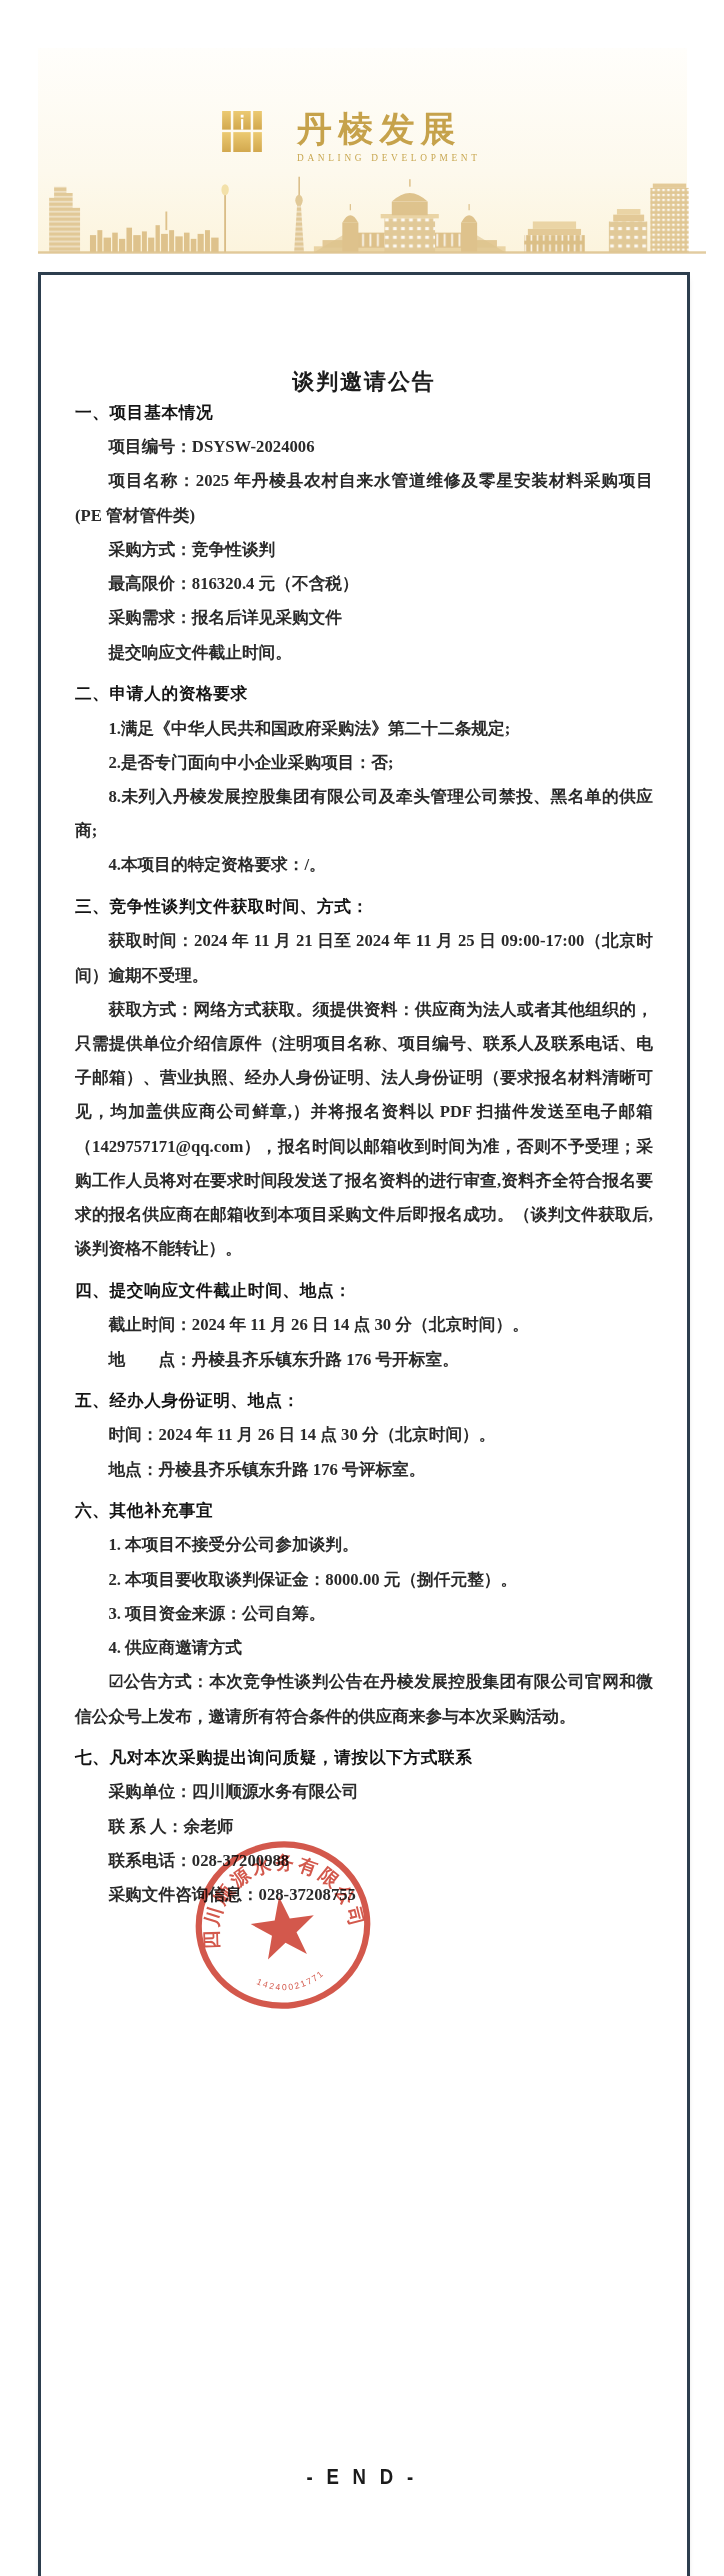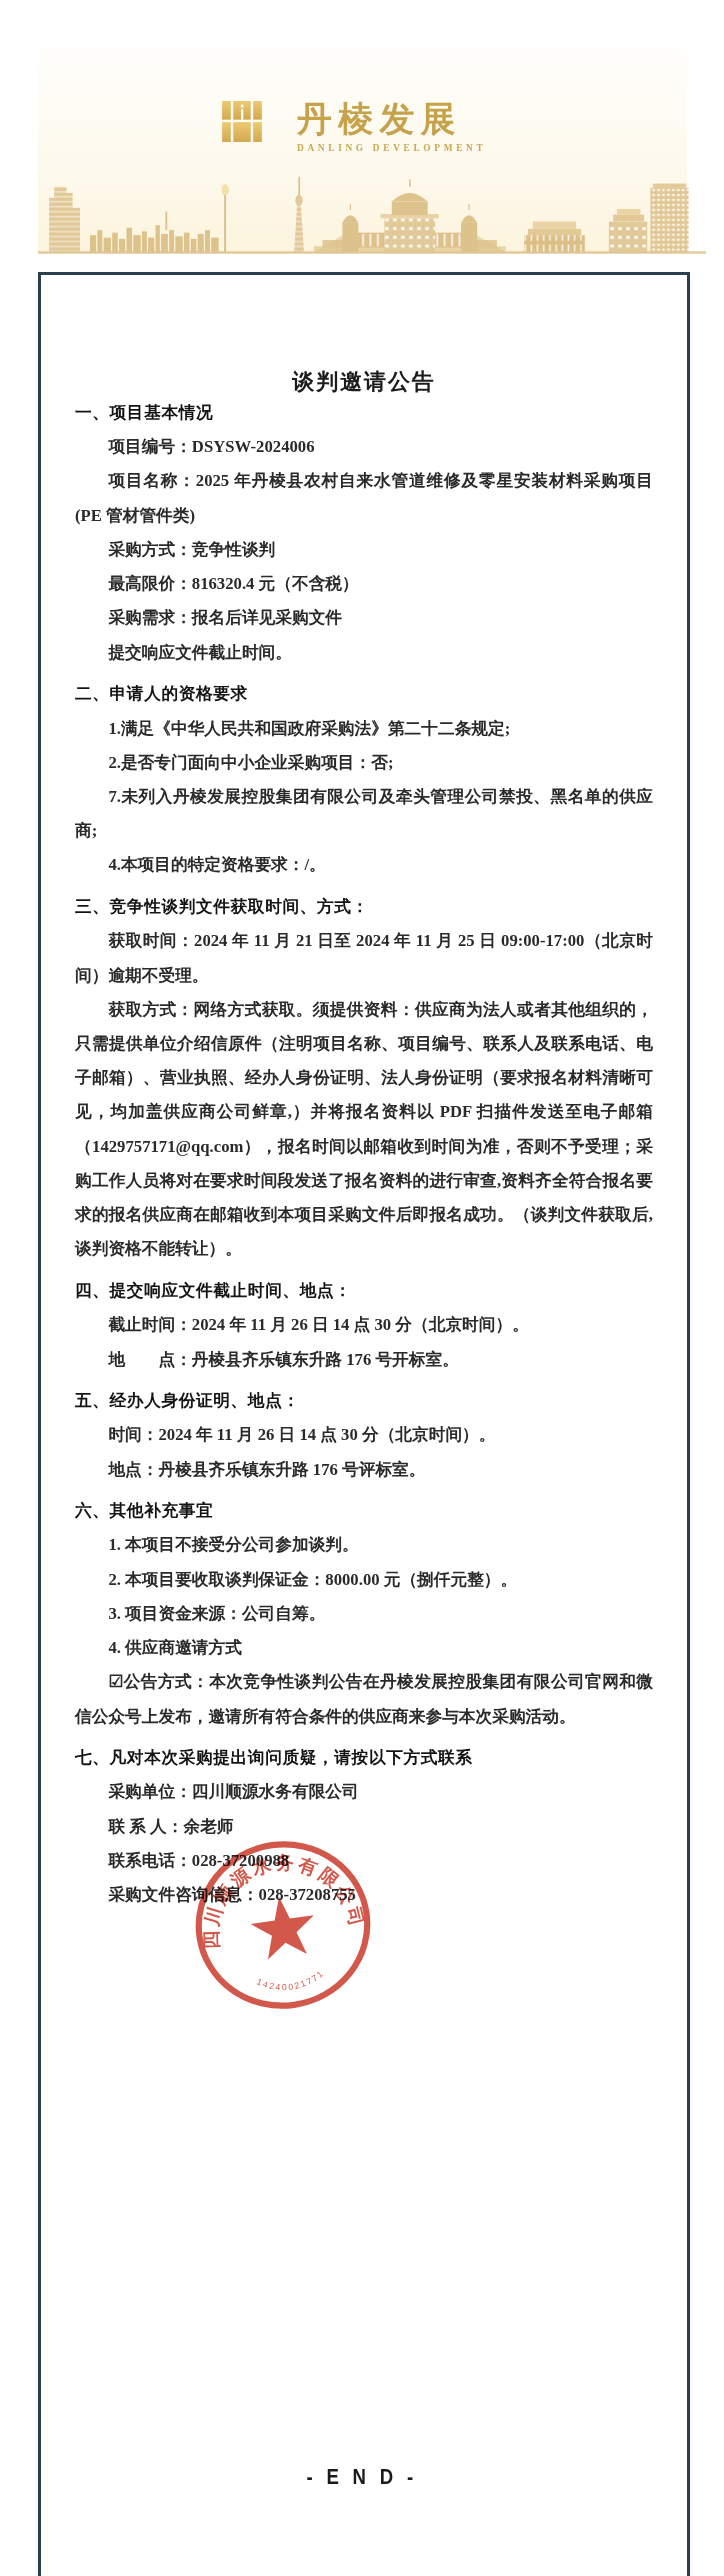--- a/index.html
+++ b/index.html
@@ -2,26 +2,26 @@
 <html style="font-size:10px"><head>
 <meta charset="utf-8">
 <style>
   html,body{margin:0;padding:0;background:#ffffff;}
   .page{position:relative;width:724px;height:2576px;background:#ffffff;overflow:hidden;
         font-family:"Liberation Serif","DejaVu Serif",serif;color:#262626;}
 
   
   .header-band{position:absolute;left:38px;top:48px;width:649px;height:205px;
                background:linear-gradient(180deg,#fffefb 0%,#fdf9ed 60%,#fcf4dd 100%);}
-  .logo{position:absolute;left:222px;top:101px;display:flex;align-items:flex-start;}
+  .logo{position:absolute;left:222px;top:111px;display:flex;align-items:flex-start;}
   .logo-icon{width:40px;height:41px;}
   .logo-textblock{margin-left:35px;}
   .logo-cn{font-size:35px;line-height:38px;font-weight:700;color:#c6a24b;letter-spacing:6.2px;}
   .logo-en{margin-top:3.7px;font-size:9.3px;letter-spacing:3.7px;color:#c8a751;
-           font-family:"Liberation Serif","DejaVu Serif",serif;font-weight:bold;}
+           font-family:"Liberation Serif","DejaVu Serif",serif;}
   .skyline{position:absolute;left:38px;top:173px;width:668px;height:82px;}
 
   
   .doc-box{position:absolute;left:38px;top:272px;width:652px;height:2340px;
            box-sizing:border-box;border:3.1px solid #2d3e4e;background:#ffffff;
            padding:0 34px;box-shadow:0 3.7px 5.6px -3.1px rgba(60,60,60,.4);}
   .doc-title{margin:93px 0 0 0;text-align:center;font-size:22px;line-height:28px;
              font-weight:700;letter-spacing:1.9px;color:#1c1c1c;}
   .doc-body{font-size:16.7px;line-height:2.05;color:#2a2a2a;}
   .doc-body p{margin:0;}
@@ -166,21 +166,21 @@
         <p class="heading">一、项目基本情况</p>
         <p class="item">项目编号：DSYSW-2024006</p>
         <p class="item">项目名称：2025 年丹棱县农村自来水管道维修及零星安装材料采购项目(PE 管材管件类)</p>
         <p class="item">采购方式：竞争性谈判</p>
         <p class="item">最高限价：816320.4 元（不含税）</p>
         <p class="item">采购需求：报名后详见采购文件</p>
         <p class="item">提交响应文件截止时间。</p>
         <p class="heading">二、申请人的资格要求</p>
         <p class="item">1.满足《中华人民共和国政府采购法》第二十二条规定;</p>
         <p class="item">2.是否专门面向中小企业采购项目：否;</p>
-        <p class="item">7.未列入丹棱发展控股集团有限公司及牵头管理公司禁投、黑名单的供应商;</p>
+        <p class="item">8.未列入丹棱发展控股集团有限公司及牵头管理公司禁投、黑名单的供应商;</p>
         <p class="item">4.本项目的特定资格要求：/。</p>
         <p class="heading">三、竞争性谈判文件获取时间、方式：</p>
         <p class="item">获取时间：2024 年 11 月 21 日至 2024 年 11 月 25 日 09:00-17:00（北京时间）逾期不受理。</p>
         <p class="item">获取方式：网络方式获取。须提供资料：供应商为法人或者其他组织的，只需提供单位介绍信原件（注明项目名称、项目编号、联系人及联系电话、电子邮箱）、营业执照、经办人身份证明、法人身份证明（要求报名材料清晰可见，均加盖供应商公司鲜章,）并将报名资料以 PDF 扫描件发送至电子邮箱（1429757171@qq.com），报名时间以邮箱收到时间为准，否则不予受理；采购工作人员将对在要求时间段发送了报名资料的进行审查,资料齐全符合报名要求的报名供应商在邮箱收到本项目采购文件后即报名成功。（谈判文件获取后,谈判资格不能转让）。</p>
         <p class="heading">四、提交响应文件截止时间、地点：</p>
         <p class="item">截止时间：2024 年 11 月 26 日 14 点 30 分（北京时间）。</p>
         <p class="item">地　　点：丹棱县齐乐镇东升路 176 号开标室。</p>
         <p class="heading">五、经办人身份证明、地点：</p>
         <p class="item">时间：2024 年 11 月 26 日 14 点 30 分（北京时间）。</p>
         <p class="item">地点：丹棱县齐乐镇东升路 176 号评标室。</p>

